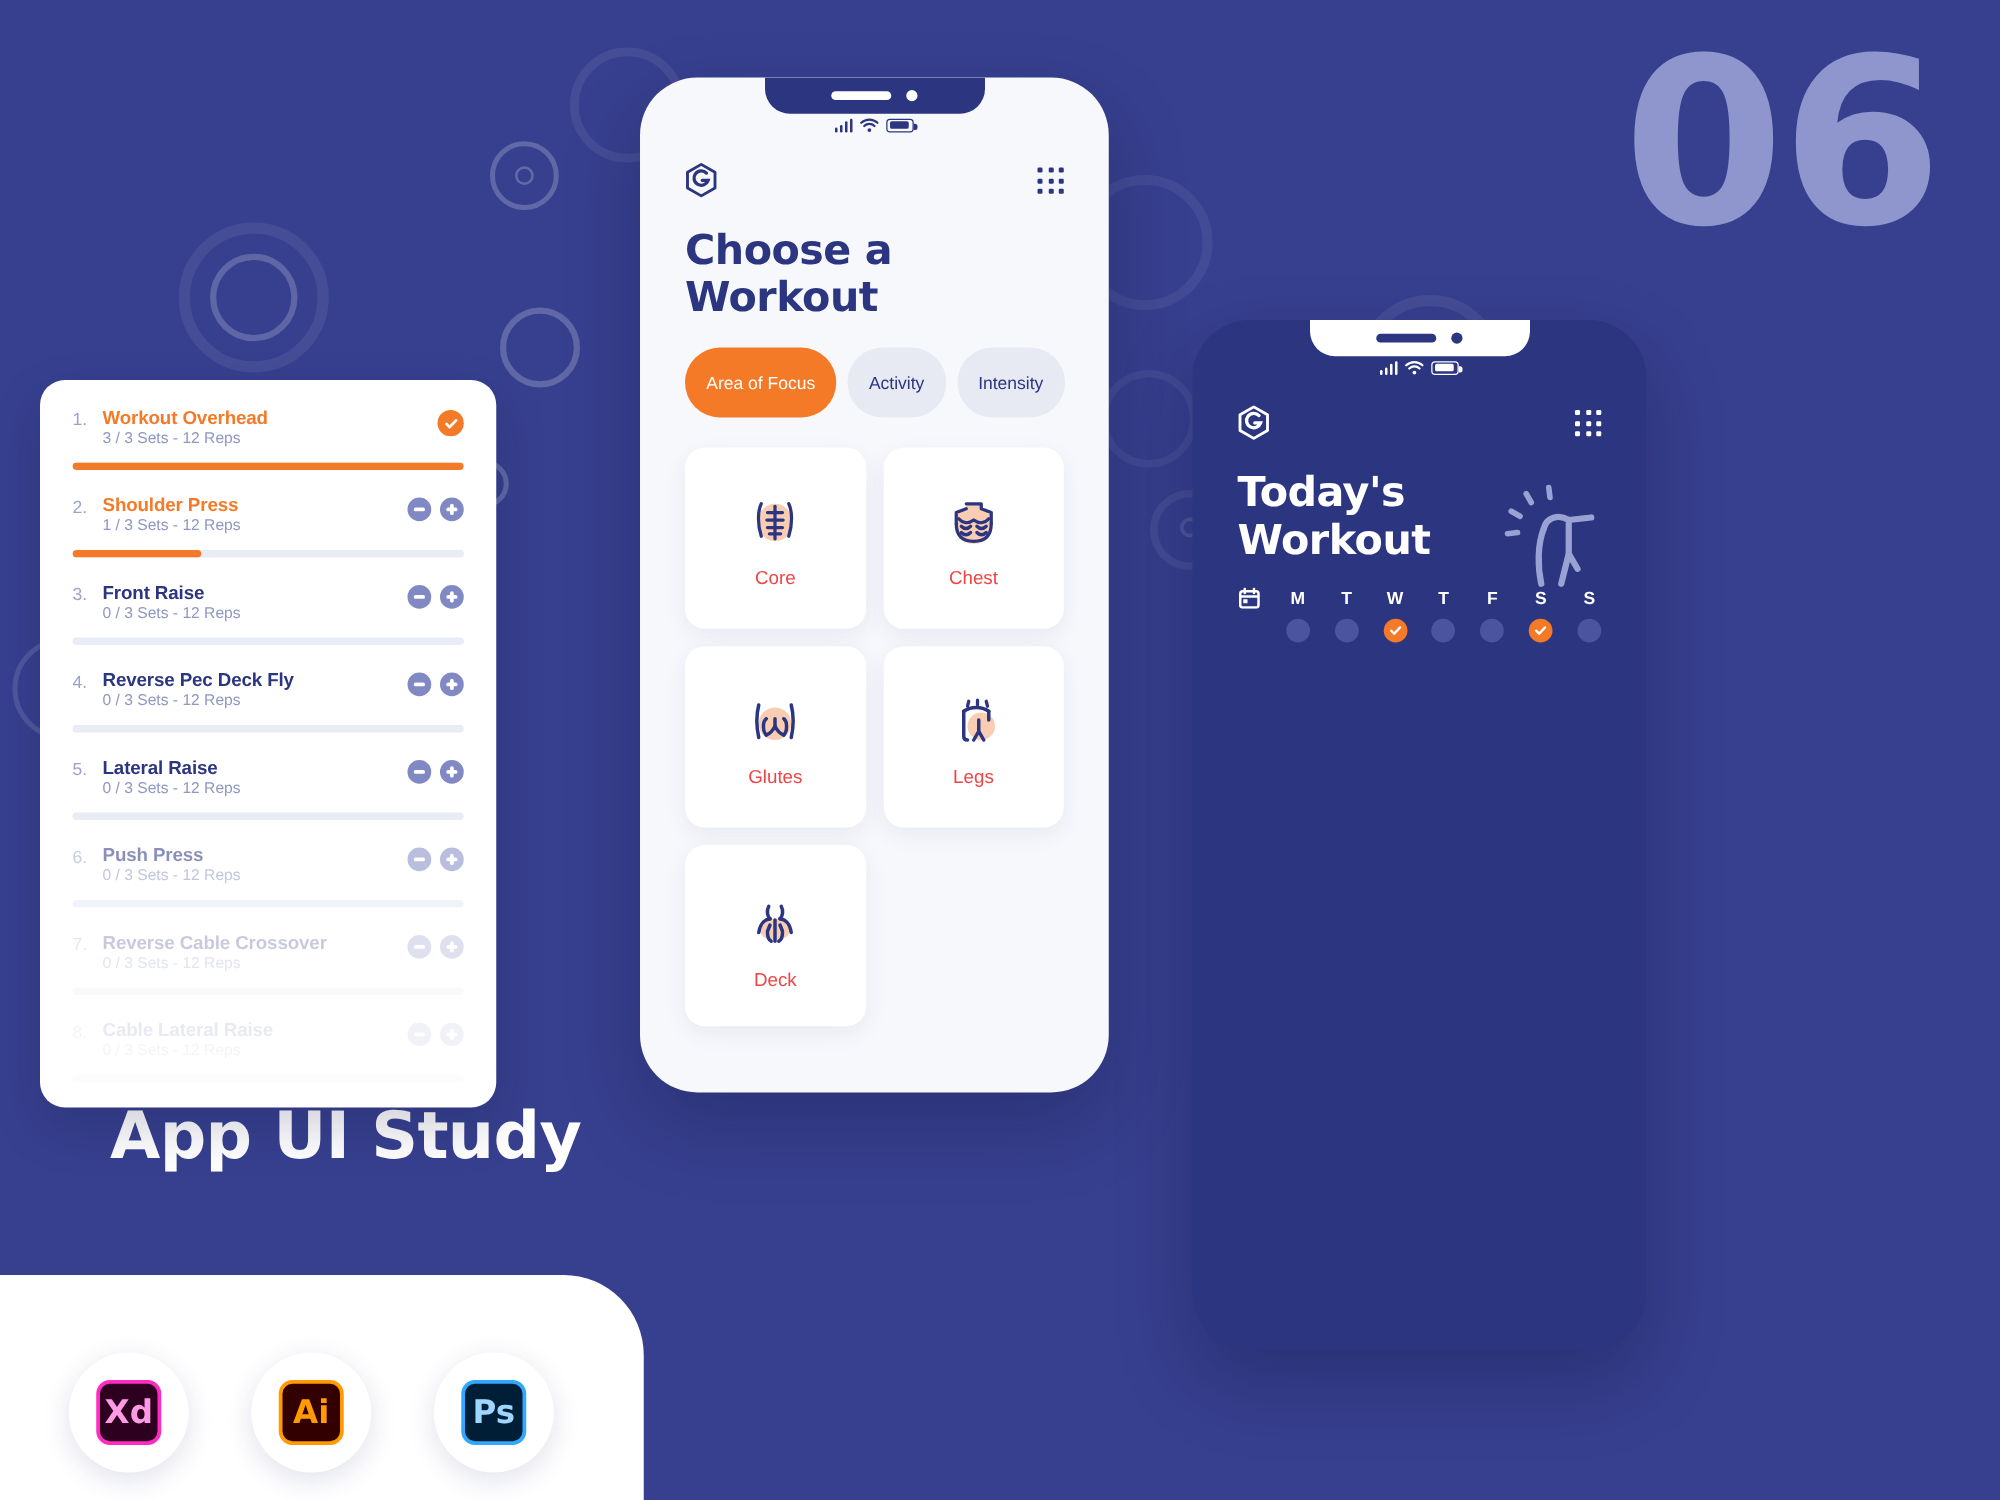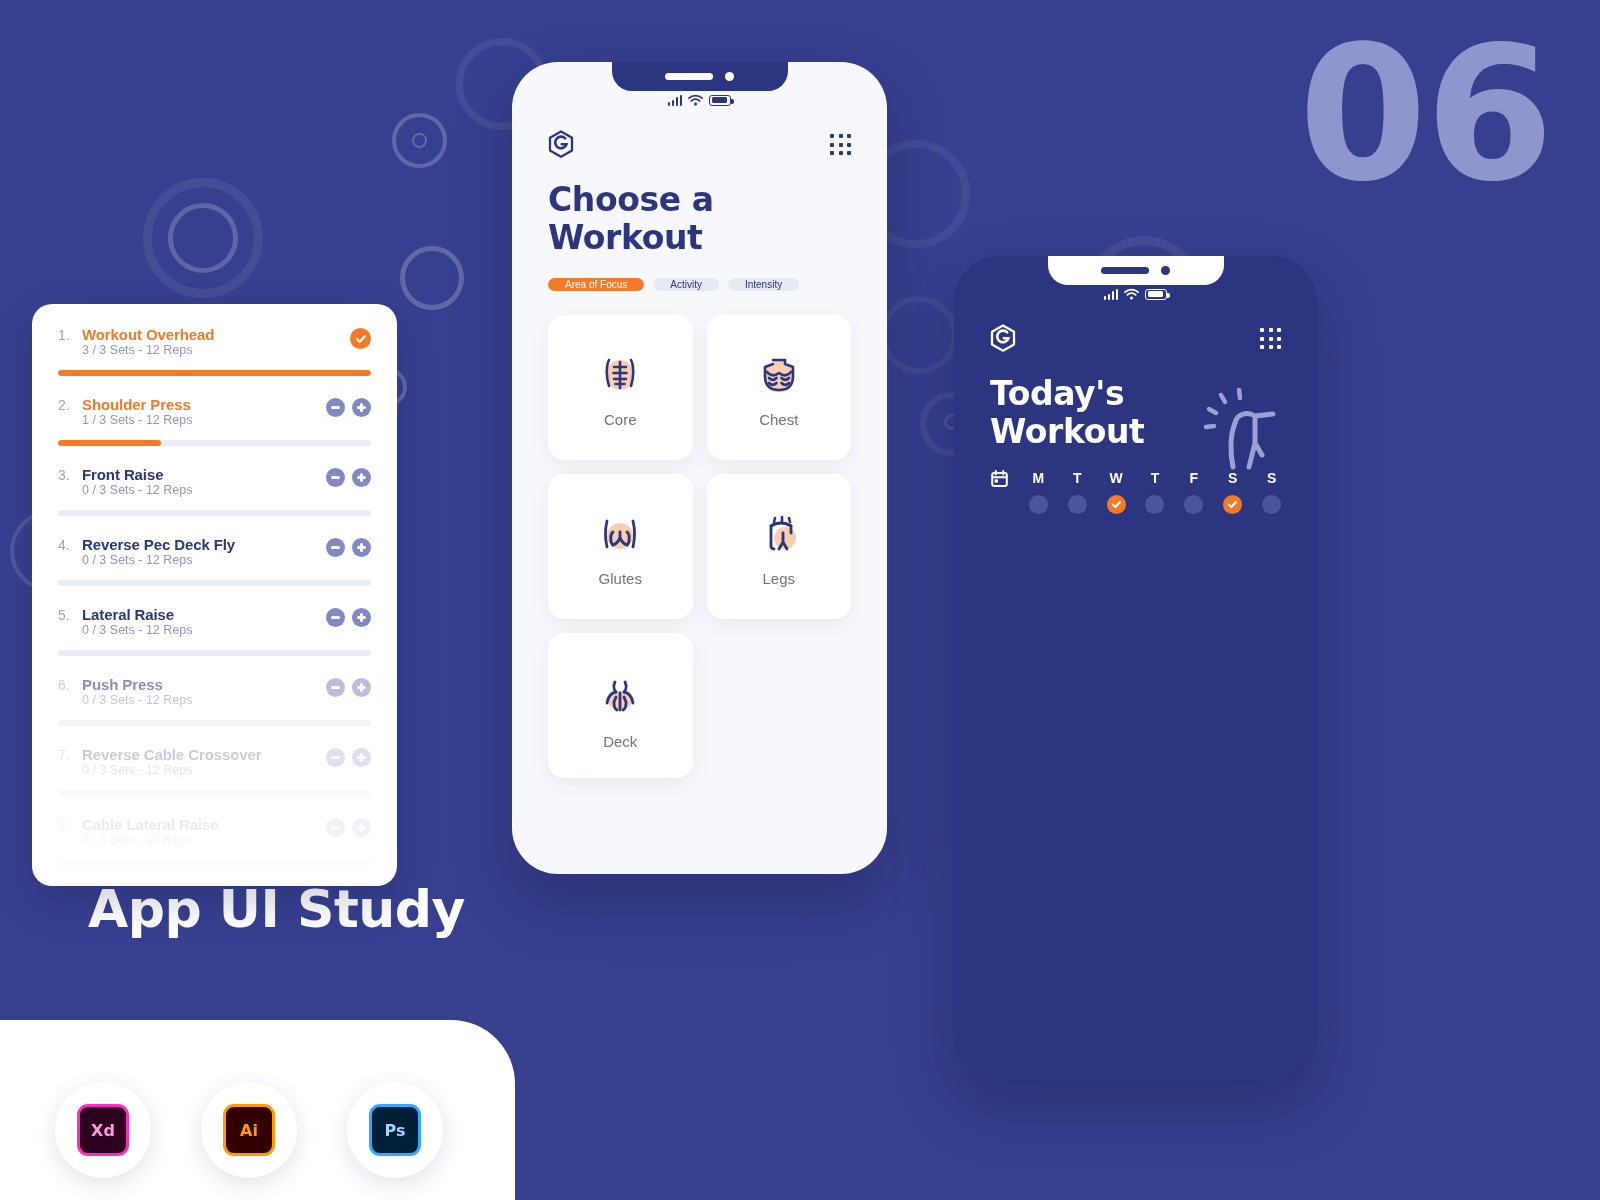--- a/index.html
+++ b/index.html
@@ -70,21 +70,21 @@
     border-radius: 50%;
     background: #ffffff;
     box-shadow: 0 6px 22px rgba(40,50,110,0.14);
     display: flex; align-items: center; justify-content: center;
   }
   .tool-sq {
     width: 52px; height: 52px;
     border-radius: 11px;
     border: 3px solid;
     display: flex; align-items: center; justify-content: center;
-    font-size: 16px; font-weight: 700;
+    font-size: 26px; font-weight: 700;
     font-family: "DejaVu Sans", sans-serif;
   }
   
   .phone {
     position: absolute;
     border-radius: 46px;
     overflow: hidden;
   }
   #phone-left {
     left: 512px; top: 62px;
@@ -153,37 +153,37 @@
   .grid-dots span { width:4px; height:4px; border-radius:1px; display:block; }
   .screen-title {
     padding: 22px 36px 0 36px;
     font-size: 33px; font-weight: 700;
     line-height: 1.16; color:#2b3580;
     letter-spacing:-0.4px;
     font-family: "DejaVu Sans", sans-serif;
   }
   .tabs { display:flex; gap:9px; padding: 20px 0 0 36px; }
   .tab {
-    padding: 1px 17px; border-radius: 999px;
-    font-size: 10px; background:#e7e9f3; color:#2b3580;
+    padding: 20px 17px; border-radius: 999px;
+    font-size: 14px; background:#e7e9f3; color:#2b3580;
     white-space: nowrap;
   }
   .tab.active { background:#f47a28; color:#ffffff; }
   .cards-grid {
     display:grid; grid-template-columns: 1fr 1fr;
     gap: 14px; padding: 24px 36px 0 36px;
   }
   .focus-card {
     background:#ffffff; border-radius: 16px;
     height: 145px;
     box-shadow: 0 6px 18px rgba(40,50,110,0.07);
     display:flex; flex-direction:column;
     align-items:center; justify-content:center; gap:8px;
   }
-  .focus-card .lbl { font-size:15px; color:#737373; }
+  .focus-card .lbl { font-size:15px; color:#ef4444; }
   
   #phone-right .statusbar { color:#ffffff; }
   #phone-right .notch { background:#ffffff; }
   #phone-right .notch .speaker { background:#2b3580; }
   #phone-right .notch .cam { background:#2b3580; }
   #phone-right .bars i { background:#ffffff; }
   #phone-right .batt { border-color:#ffffff; }
   #phone-right .batt::after { background:#ffffff; }
   #phone-right .batt i { background:#ffffff; }
   #phone-right .screen-title { color:#ffffff; }

